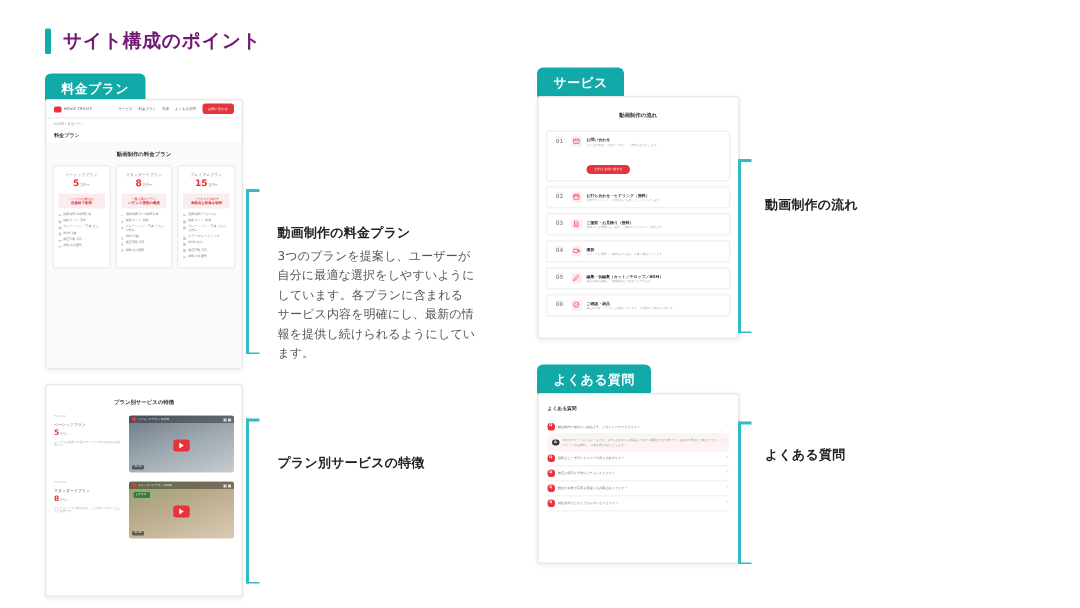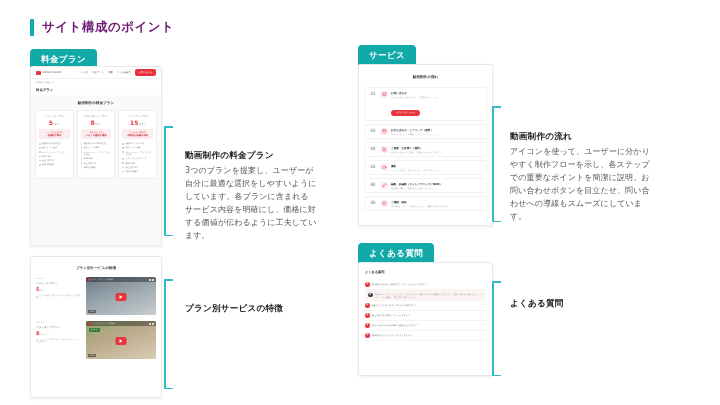--- a/index.html
+++ b/index.html
@@ -518,26 +518,25 @@
     <div class="h b"></div>
   </div>
   <div class="conn right" id="conn-4">
     <div class="v"></div>
     <div class="h t"></div>
     <div class="h b"></div>
   </div>
 
   <div class="callout" id="txt-1">
     <h3>動画制作の料金プラン</h3>
-    <p>3つのプランを提案し、ユーザーが自分に最適な選択をしやすいようにしています。各プランに含まれるサービス内容を明確にし、価格に対する価値が伝わるように工夫しています。</p>
+    <p>3つのプランを提案し、ユーザーが自分に最適な選択をしやすいようにしています。各プランに含まれるサービス内容を明確にし、最新の情報を提供し続けられるようにしています。</p>
   </div>
   <div class="callout" id="txt-2">
     <h3>プラン別サービスの特徴</h3>
   </div>
   <div class="callout" id="txt-3">
     <h3>動画制作の流れ</h3>
-    <p>アイコンを使って、ユーザーに分かりやすく制作フローを示し、各ステップでの重要なポイントを簡潔に説明。お問い合わせボタンを目立たせ、問い合わせへの導線もスムーズにしています。</p>
   </div>
   <div class="callout" id="txt-4">
     <h3>よくある質問</h3>
   </div>
 
 </div>
 
 </body></html>

